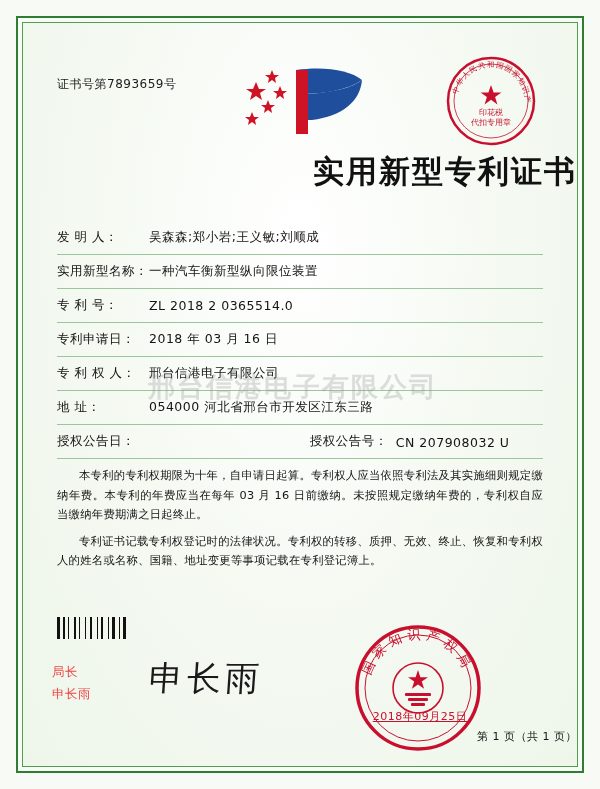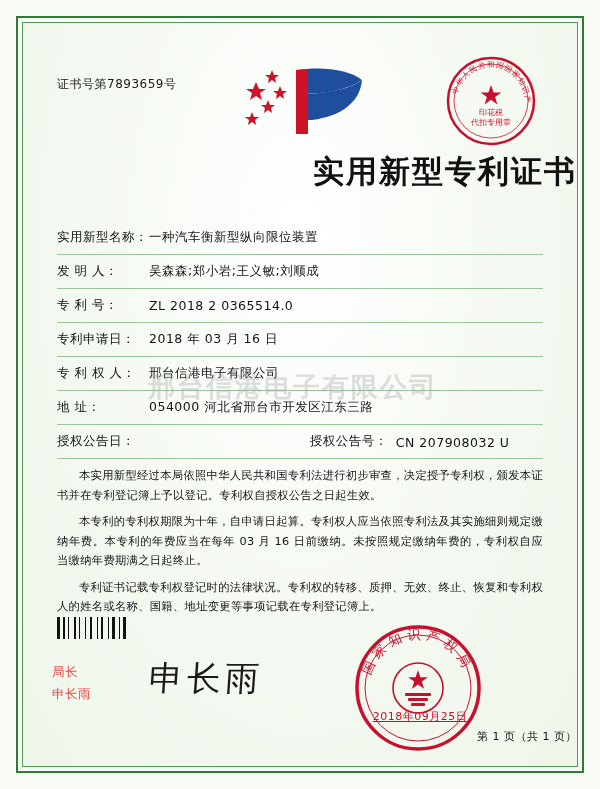--- a/index.html
+++ b/index.html
@@ -264,26 +264,26 @@
         </text>
         <text x="46" y="60" font-size="8" fill="#c8102e" text-anchor="middle" font-family="DejaVu Serif, serif">印花税</text>
         <text x="46" y="70" font-size="8" fill="#c8102e" text-anchor="middle" font-family="DejaVu Serif, serif">代扣专用章</text>
       </svg>
     </div>
 
     <div class="title">实用新型专利证书</div>
 
     <div class="fields">
       <div class="row">
+        <div class="label">发 明 人：</div>
+        <div class="value">吴森森;郑小岩;王义敏;刘顺成</div>
+      </div>
+      <div class="row">
         <div class="label">实用新型名称：</div>
         <div class="value">一种汽车衡新型纵向限位装置</div>
-      </div>
-      <div class="row">
-        <div class="label">发 明 人：</div>
-        <div class="value">吴森森;郑小岩;王义敏;刘顺成</div>
       </div>
       <div class="row">
         <div class="label">专 利 号：</div>
         <div class="value">ZL 2018 2 0365514.0</div>
       </div>
       <div class="row">
         <div class="label">专利申请日：</div>
         <div class="value">2018 年 03 月 16 日</div>
       </div>
       <div class="row">
@@ -303,21 +303,20 @@
             <div class="label">授权公告号：</div>
             <div class="value">CN 207908032 U</div>
           </div>
         </div>
       </div>
     </div>
 
     <div class="watermark">邢台信港电子有限公司</div>
 
     <div class="paras">
-      <p>本实用新型经过本局依照中华人民共和国专利法进行初步审查，决定授予专利权，颁发本证书并在专利登记簿上予以登记。专利权自授权公告之日起生效。</p>
       <p>本专利的专利权期限为十年，自申请日起算。专利权人应当依照专利法及其实施细则规定缴纳年费。本专利的年费应当在每年 03 月 16 日前缴纳。未按照规定缴纳年费的，专利权自应当缴纳年费期满之日起终止。</p>
       <p>专利证书记载专利权登记时的法律状况。专利权的转移、质押、无效、终止、恢复和专利权人的姓名或名称、国籍、地址变更等事项记载在专利登记簿上。</p>
     </div>
 
     <div class="barcode">
         <i style="width: 3px;"></i>
         <i style="width: 1px; background: transparent;"></i>
         <i style="width: 2px;"></i>
         <i style="width: 1px; background: transparent;"></i>
         <i style="width: 1px;"></i>

